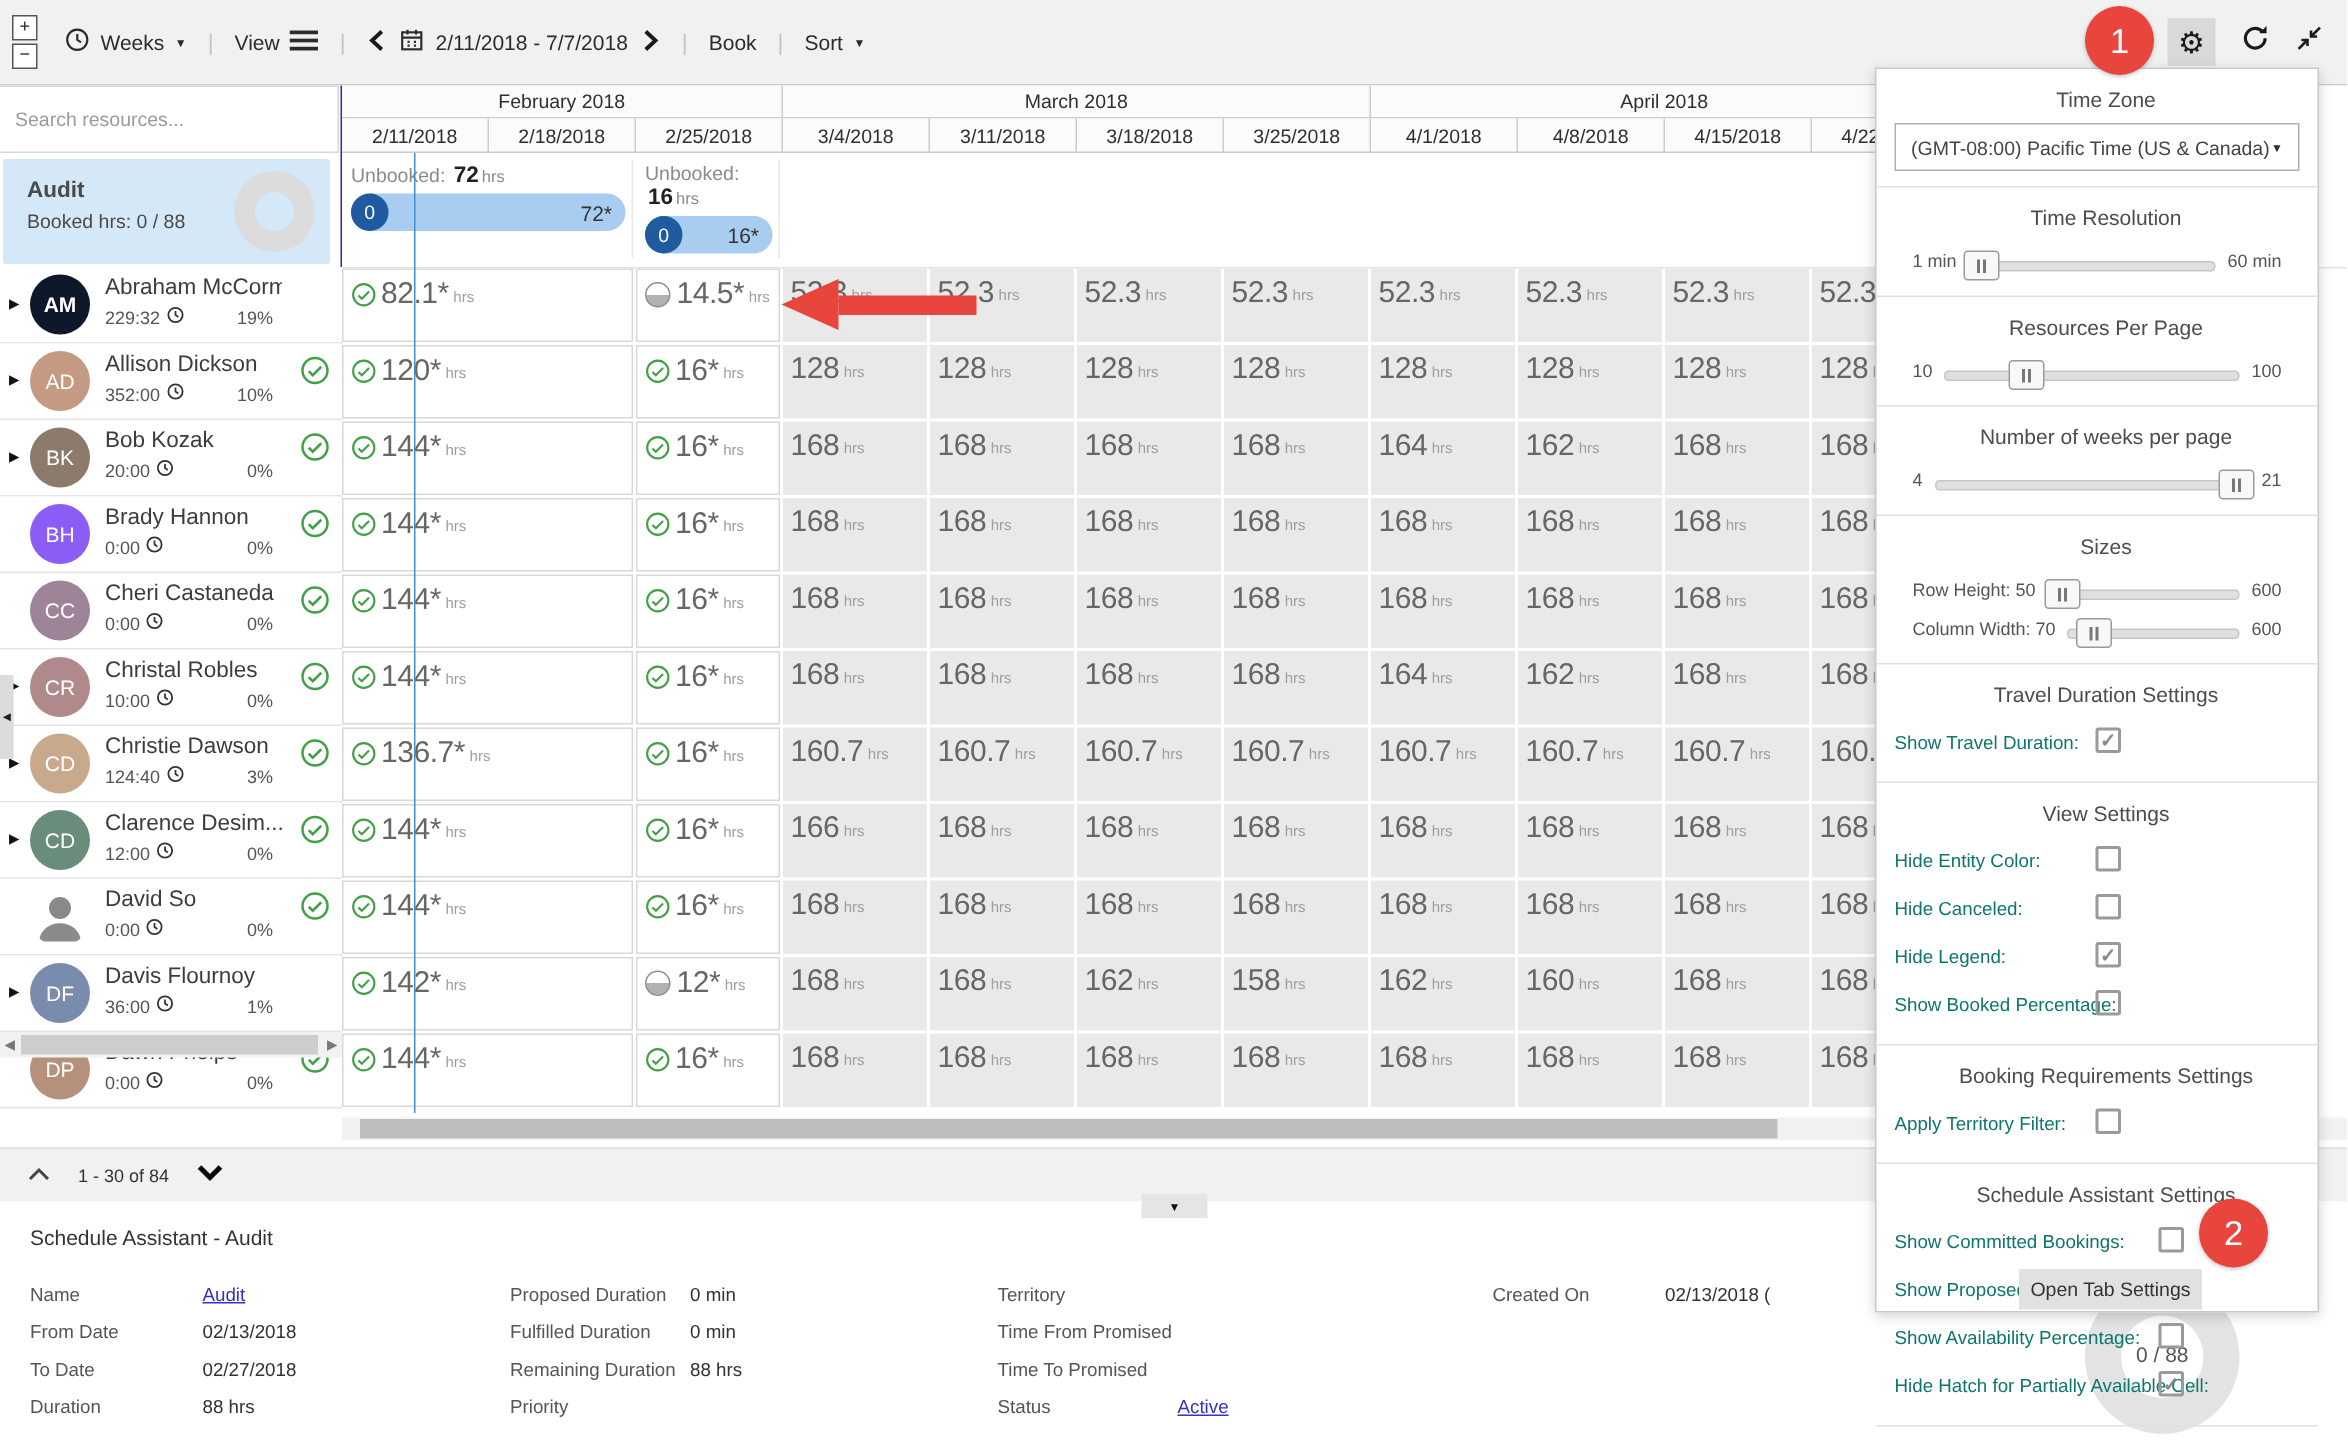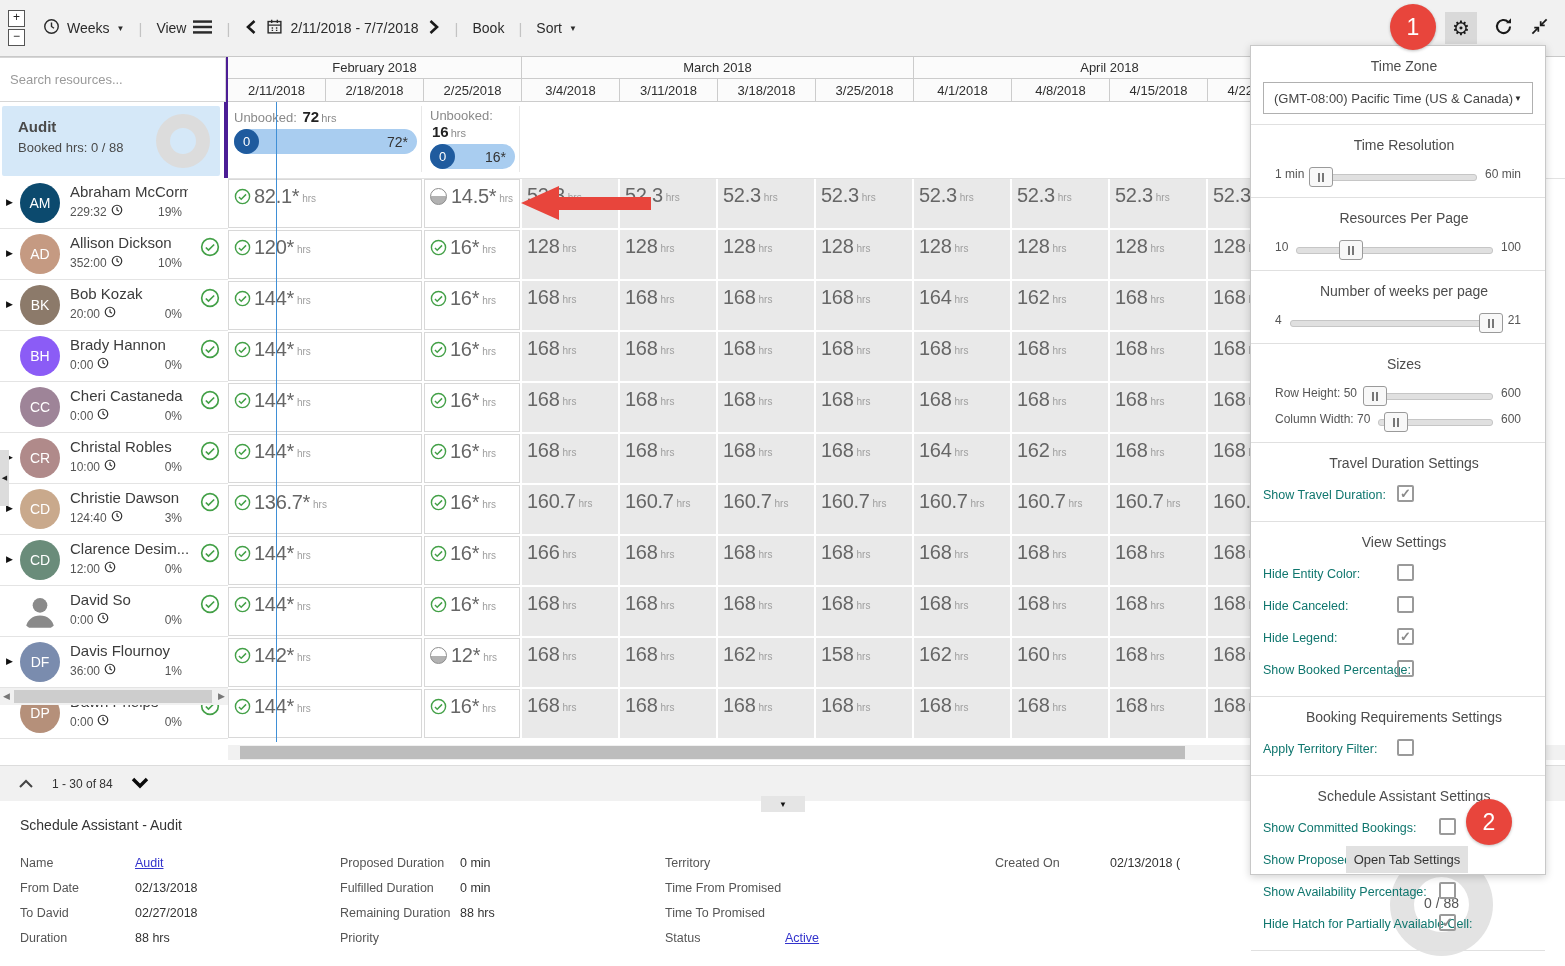--- a/index.html
+++ b/index.html
@@ -11,21 +11,21 @@
   .zoomstack{display:flex;flex-direction:column;gap:2px;margin:0 14px 0 8px;}
   .zoombox{width:15px;height:15px;border:1px solid #555;background:#fff;font-size:12px;line-height:13px;
            text-align:center;color:#222;cursor:pointer;}
   .tb-item{display:flex;align-items:center;gap:7px;font-size:14px;color:#2b2b2b;padding:6px 4px;cursor:pointer;}
   .tb-sep{color:#c3c3c3;margin:0 10px;font-size:15px;}
   .caret{font-size:8px;color:#2b2b2b;}
   .tb-right{margin-left:auto;display:flex;align-items:center;gap:16px;margin-right:16px;}
   .gear-btn{width:32px;height:32px;background:#d9d9d9;display:flex;align-items:center;justify-content:center;cursor:pointer;}
   .icon-btn{display:flex;align-items:center;justify-content:center;cursor:pointer;}
   
-  #sidebar{position:absolute;left:0;top:57px;width:228px;height:601px;border-right:4px solid #4c1d95;
+  #sidebar{position:absolute;left:0;top:57px;width:228px;height:601px;border-right:1px solid #4c1d95;
            background:#fff;box-sizing:border-box;}
   #search-input{position:absolute;left:0;top:0;width:226px;height:45px;border:1px solid #d6d6d6;border-left:none;
            box-sizing:border-box;padding:0 10px;font-size:13px;color:#444;font-family:"Liberation Sans",sans-serif;outline:none;}
   #search-input::placeholder{color:#9a9a9a;}
   #req-tile{position:absolute;left:2px;top:49px;width:218px;height:70px;background:#d5e8f8;border-radius:2px;}
   #req-name{position:absolute;left:16px;top:12px;font-size:15px;font-weight:bold;color:#4a4a4a;}
   #req-booked{position:absolute;left:16px;top:34px;font-size:13px;color:#4a4a4a;}
   .mini-donut{position:absolute;right:10px;top:8px;width:54px;height:54px;border-radius:50%;background:#dcdcdc;}
   .mini-donut i{position:absolute;left:14px;top:14px;width:26px;height:26px;border-radius:50%;background:#d5e8f8;}
   #resource-list{position:absolute;left:0;top:121px;width:228px;height:561px;}
@@ -200,21 +200,21 @@
     <div id="req-tile">
       <div id="req-name">Audit</div>
       <div id="req-booked">Booked hrs: 0 / 88</div>
       <div class="mini-donut">
           <i></i>
         </div>
     </div>
     <div id="resource-list">
         <div class="res-row">
           <span class="res-expand">▶</span>
-          <span class="res-avatar" style="background: #0c4a6e;">AM</span>
+          <span class="res-avatar" style="background: #0f172a; font-weight: bold;">AM</span>
           <div class="res-name">Abraham McCormi...</div>
           <div class="res-sub">
             <span>229:32<svg width="12" height="12" viewBox="0 0 24 24" style="margin-left:4px;">
                 <circle cx="12" cy="12" r="9.5" fill="none" stroke="#333" stroke-width="2.4"></circle>
                 <path d="M12 6.5V12l3.8 2.6" fill="none" stroke="#333" stroke-width="2.4"></path>
               </svg></span>
             <span class="pct">19%</span>
           </div>
         </div>
         <div class="res-row">
@@ -985,21 +985,21 @@
   </div>
   <div id="collapse-handle">▼</div>
 
   <div id="bottom">
     <div id="bottom-title">Schedule Assistant - Audit</div>
     <div id="fields-wrap">
         <span class="fld-label" style="left: 20px; top: 55px;">Name</span>
         <span class="fld-value fld-link" style="left: 135px; top: 55px;">Audit</span>
         <span class="fld-label" style="left: 20px; top: 80px;">From Date</span>
         <span class="fld-value" style="left: 135px; top: 80px;">02/13/2018</span>
-        <span class="fld-label" style="left: 20px; top: 105px;">To David</span>
+        <span class="fld-label" style="left: 20px; top: 105px;">To Date</span>
         <span class="fld-value" style="left: 135px; top: 105px;">02/27/2018</span>
         <span class="fld-label" style="left: 20px; top: 130px;">Duration</span>
         <span class="fld-value" style="left: 135px; top: 130px;">88 hrs</span>
         <span class="fld-label" style="left: 340px; top: 55px;">Proposed Duration</span>
         <span class="fld-value" style="left: 460px; top: 55px;">0 min</span>
         <span class="fld-label" style="left: 340px; top: 80px;">Fulfilled Duration</span>
         <span class="fld-value" style="left: 460px; top: 80px;">0 min</span>
         <span class="fld-label" style="left: 340px; top: 105px;">Remaining Duration</span>
         <span class="fld-value" style="left: 460px; top: 105px;">88 hrs</span>
         <span class="fld-label" style="left: 340px; top: 130px;">Priority</span>

